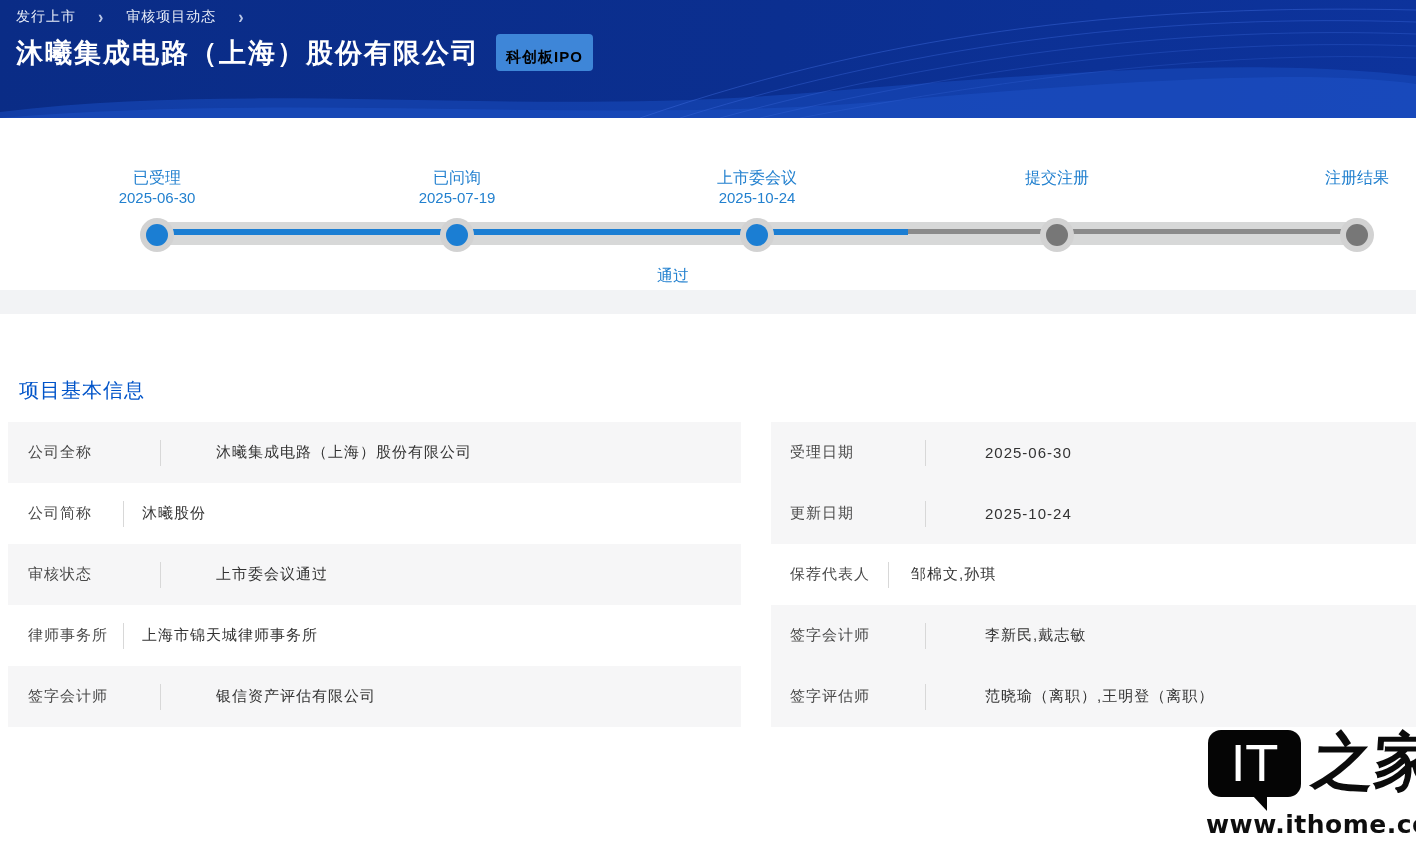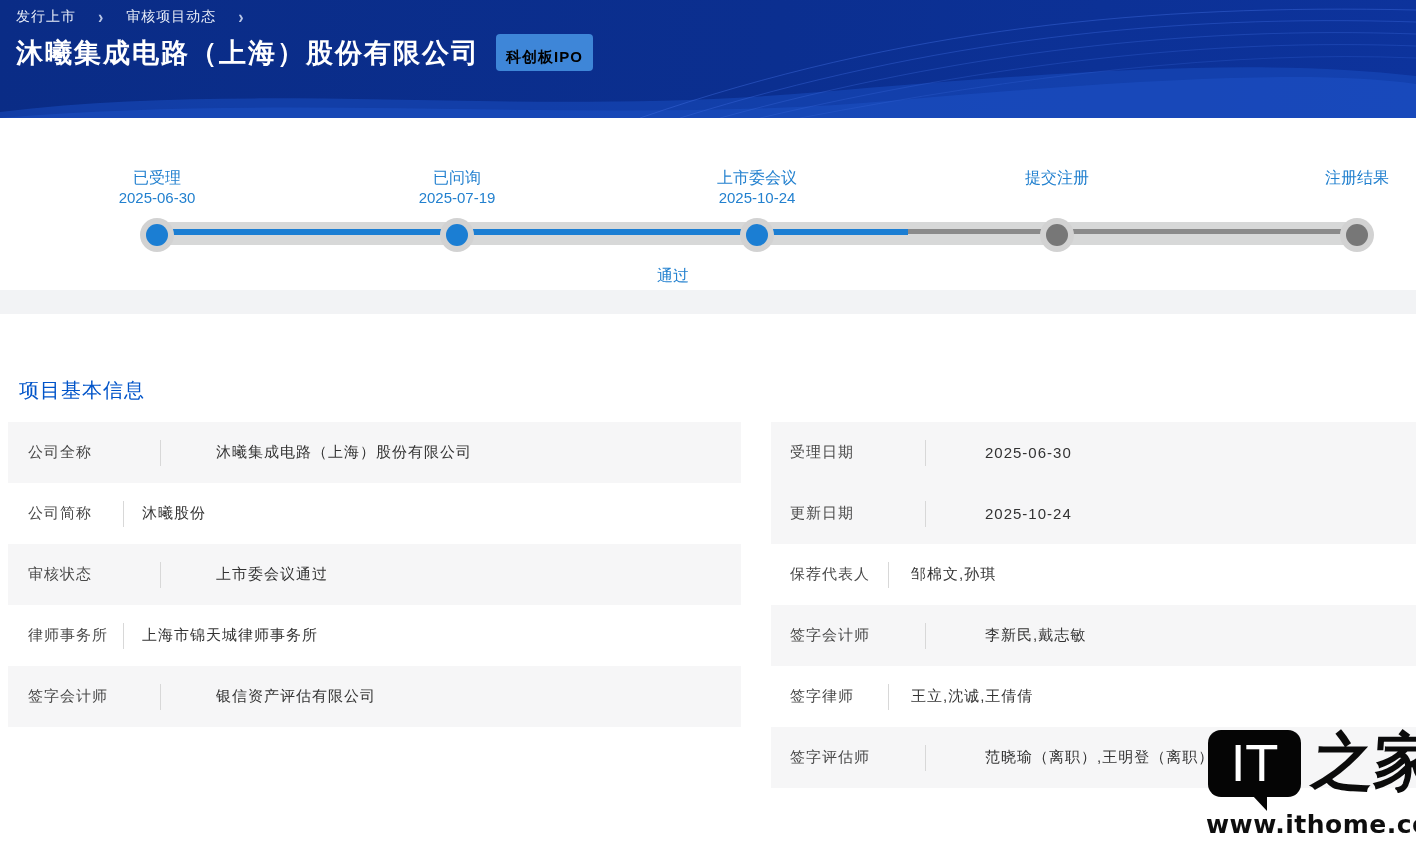--- a/index.html
+++ b/index.html
@@ -251,25 +251,20 @@
       <div class="info-row even">
         <div class="info-label">保荐代表人</div>
         <div class="vdiv"></div>
         <div class="info-value">邹棉文,孙琪</div>
       </div>
       <div class="info-row odd">
         <div class="info-label">签字会计师</div>
         <div class="vdiv"></div>
         <div class="info-value">李新民,戴志敏</div>
       </div>
-      <div class="info-row even">
-        <div class="info-label">签字律师</div>
-        <div class="vdiv"></div>
-        <div class="info-value">王立,沈诚,王倩倩</div>
-      </div>
       <div class="info-row odd">
         <div class="info-label">签字评估师</div>
         <div class="vdiv"></div>
         <div class="info-value">范晓瑜（离职）,王明登（离职）</div>
       </div>
     </div>
   </main>
 
   <div class="watermark">
     <div class="wm-bubble">

